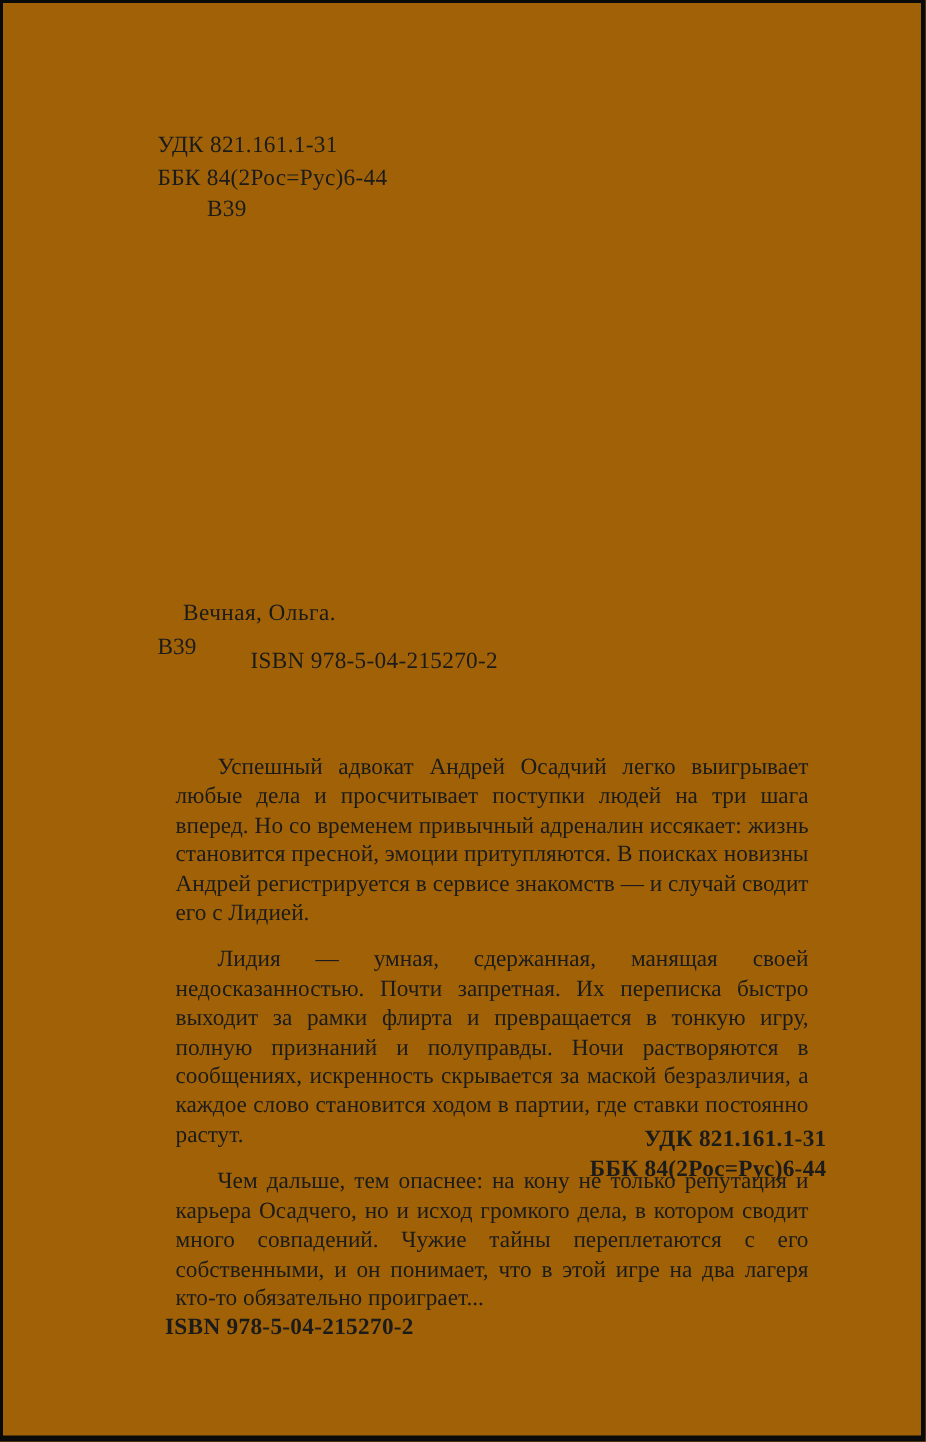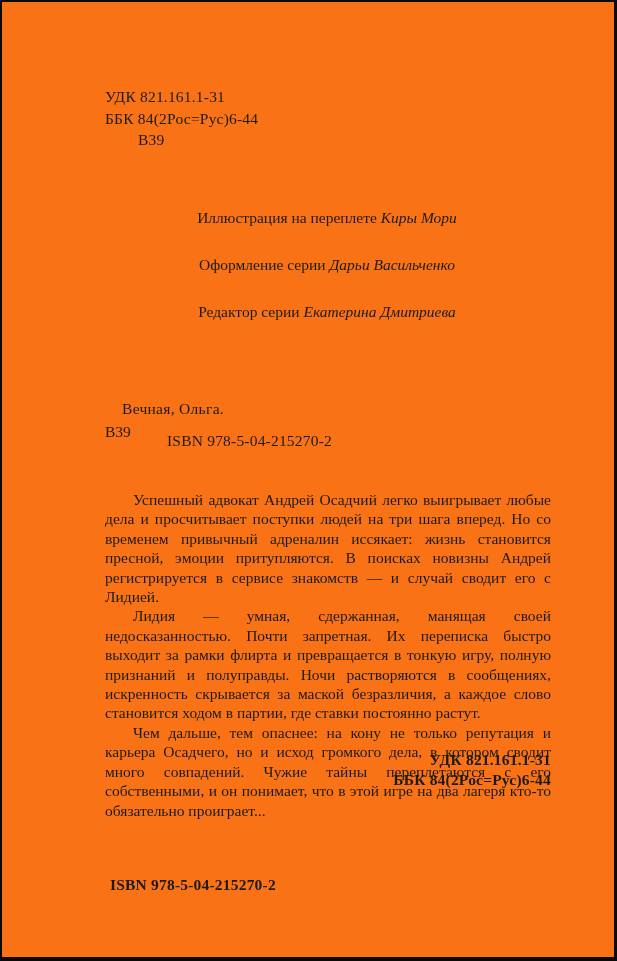--- a/index.html
+++ b/index.html
@@ -4,21 +4,21 @@
 <style>
   html, body {
     margin: 0;
     padding: 0;
     background: #2b2b2b;
   }
   .page {
     position: relative;
     width: 617px;
     height: 961px;
-    background: #f97316;
+    background: #a16207;
     color: #1b1b1b;
     font-family: "Liberation Serif", "DejaVu Serif", serif;
     font-size: 15.5px;
     box-sizing: border-box;
     border-top: 2px solid #0a0a0a;
     border-left: 2px solid #0a0a0a;
     border-right: 3px solid #0a0a0a;
     border-bottom: 4px solid #0a0a0a;
     overflow: hidden;
   }
@@ -80,21 +80,21 @@
 
   
   .annotation {
     left: 103px;
     top: 488px;
     width: 446px;
     text-align: justify;
     line-height: 19.4px;
   }
   .annotation p {
-    margin: 0;
+    margin: 12px;
     text-indent: 28px;
   }
 
   
   .bottom-class {
     left: 103px;
     top: 748px;
     width: 446px;
     text-align: right;
     font-weight: bold;
@@ -121,34 +121,20 @@
 <body>
 
 <div class="page">
 
   <div class="abs top-class">
     <div>УДК 821.161.1-31</div>
     <div>ББК 84(2Рос=Рус)6-44</div>
     <div class="sign-indent">В39</div>
   </div>
 
-  <div class="abs credits">
-    <div class="credit-line">
-      <span>Иллюстрация на переплете</span>
-      <span class="credit-name">Киры Мори</span>
-    </div>
-    <div class="credit-line">
-      <span>Оформление серии</span>
-      <span class="credit-name">Дарьи Васильченко</span>
-    </div>
-    <div class="credit-line">
-      <span>Редактор серии</span>
-      <span class="credit-name">Екатерина Дмитриева</span>
-    </div>
-  </div>
 
   <div class="abs card">
     <div class="author-heading">Вечная, Ольга.</div>
     <div class="entry">
       <span class="author-sign">В39</span>
     </div>
     <div class="card-isbn">ISBN 978-5-04-215270-2</div>
   </div>
 
   <div class="abs annotation">

